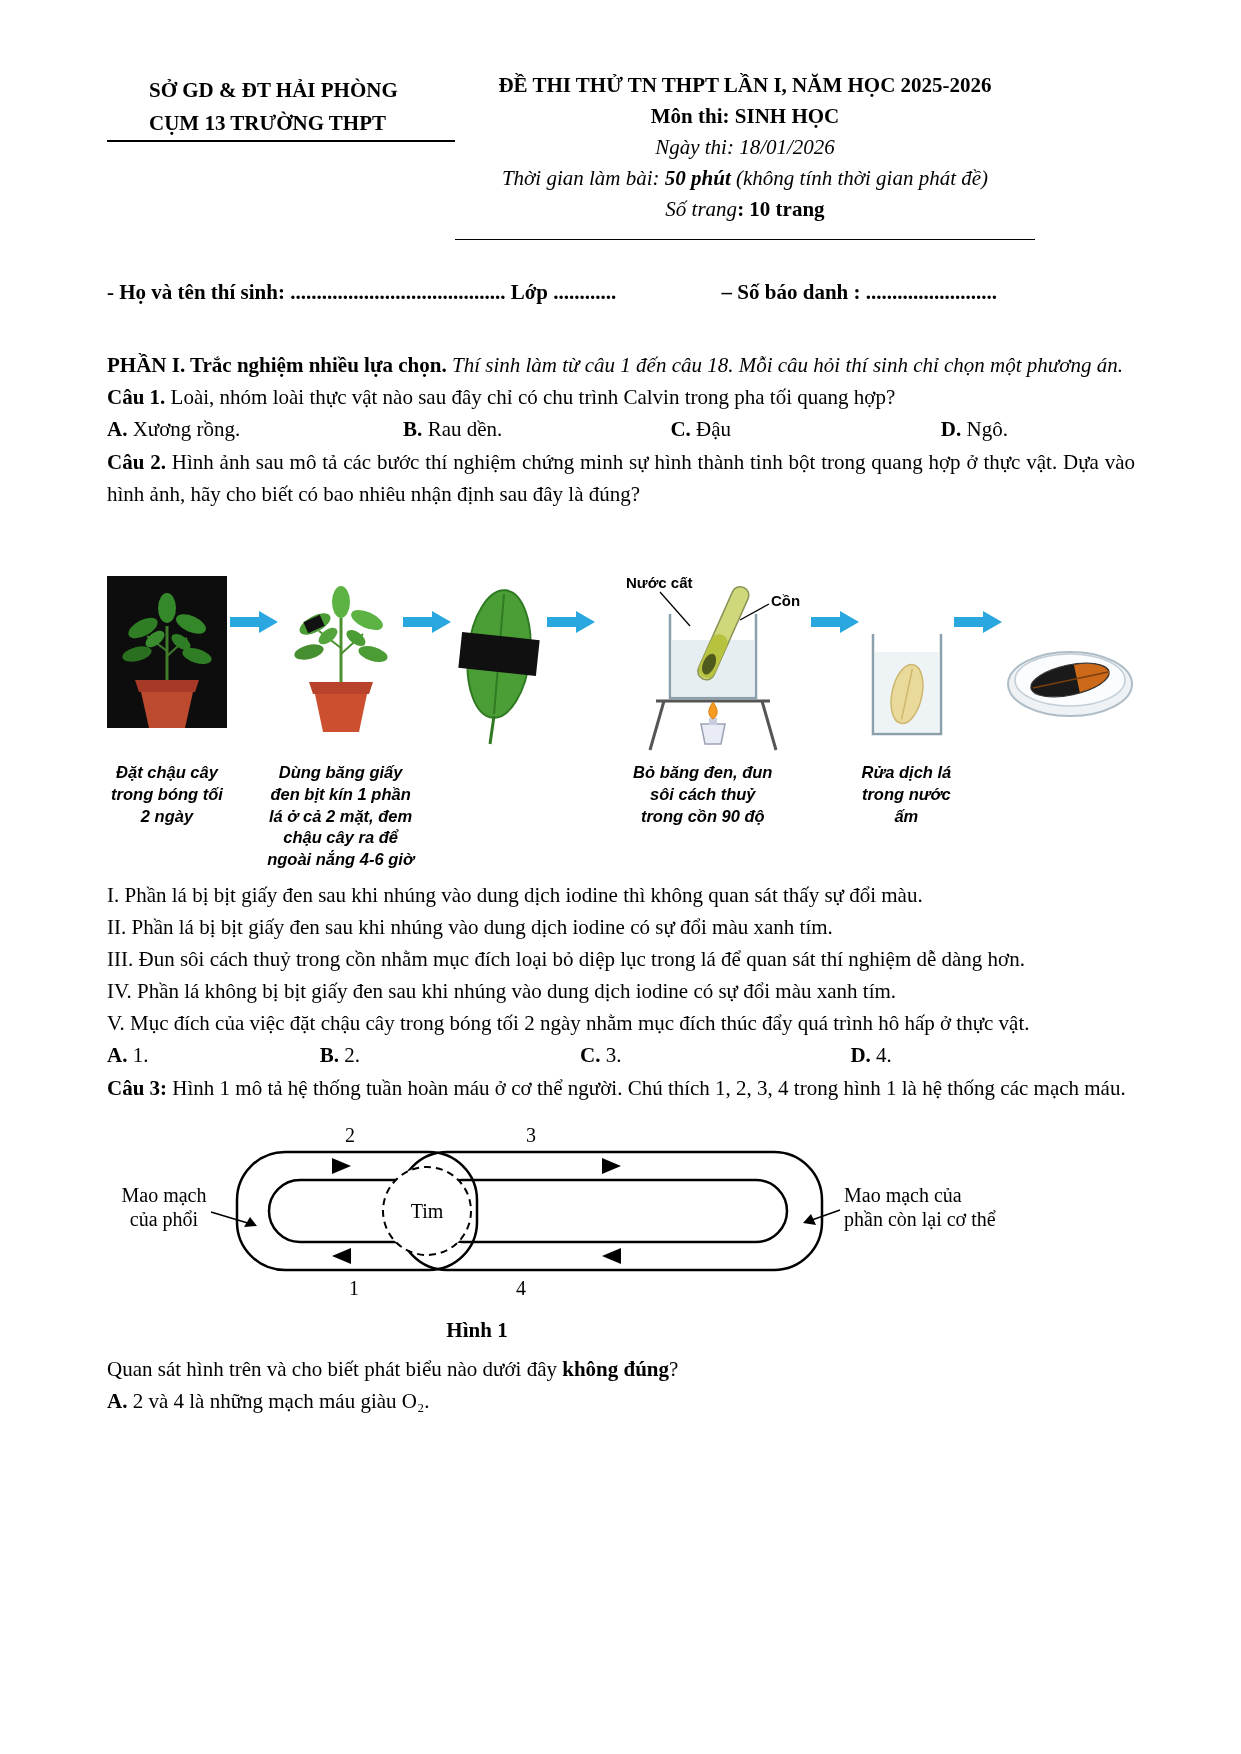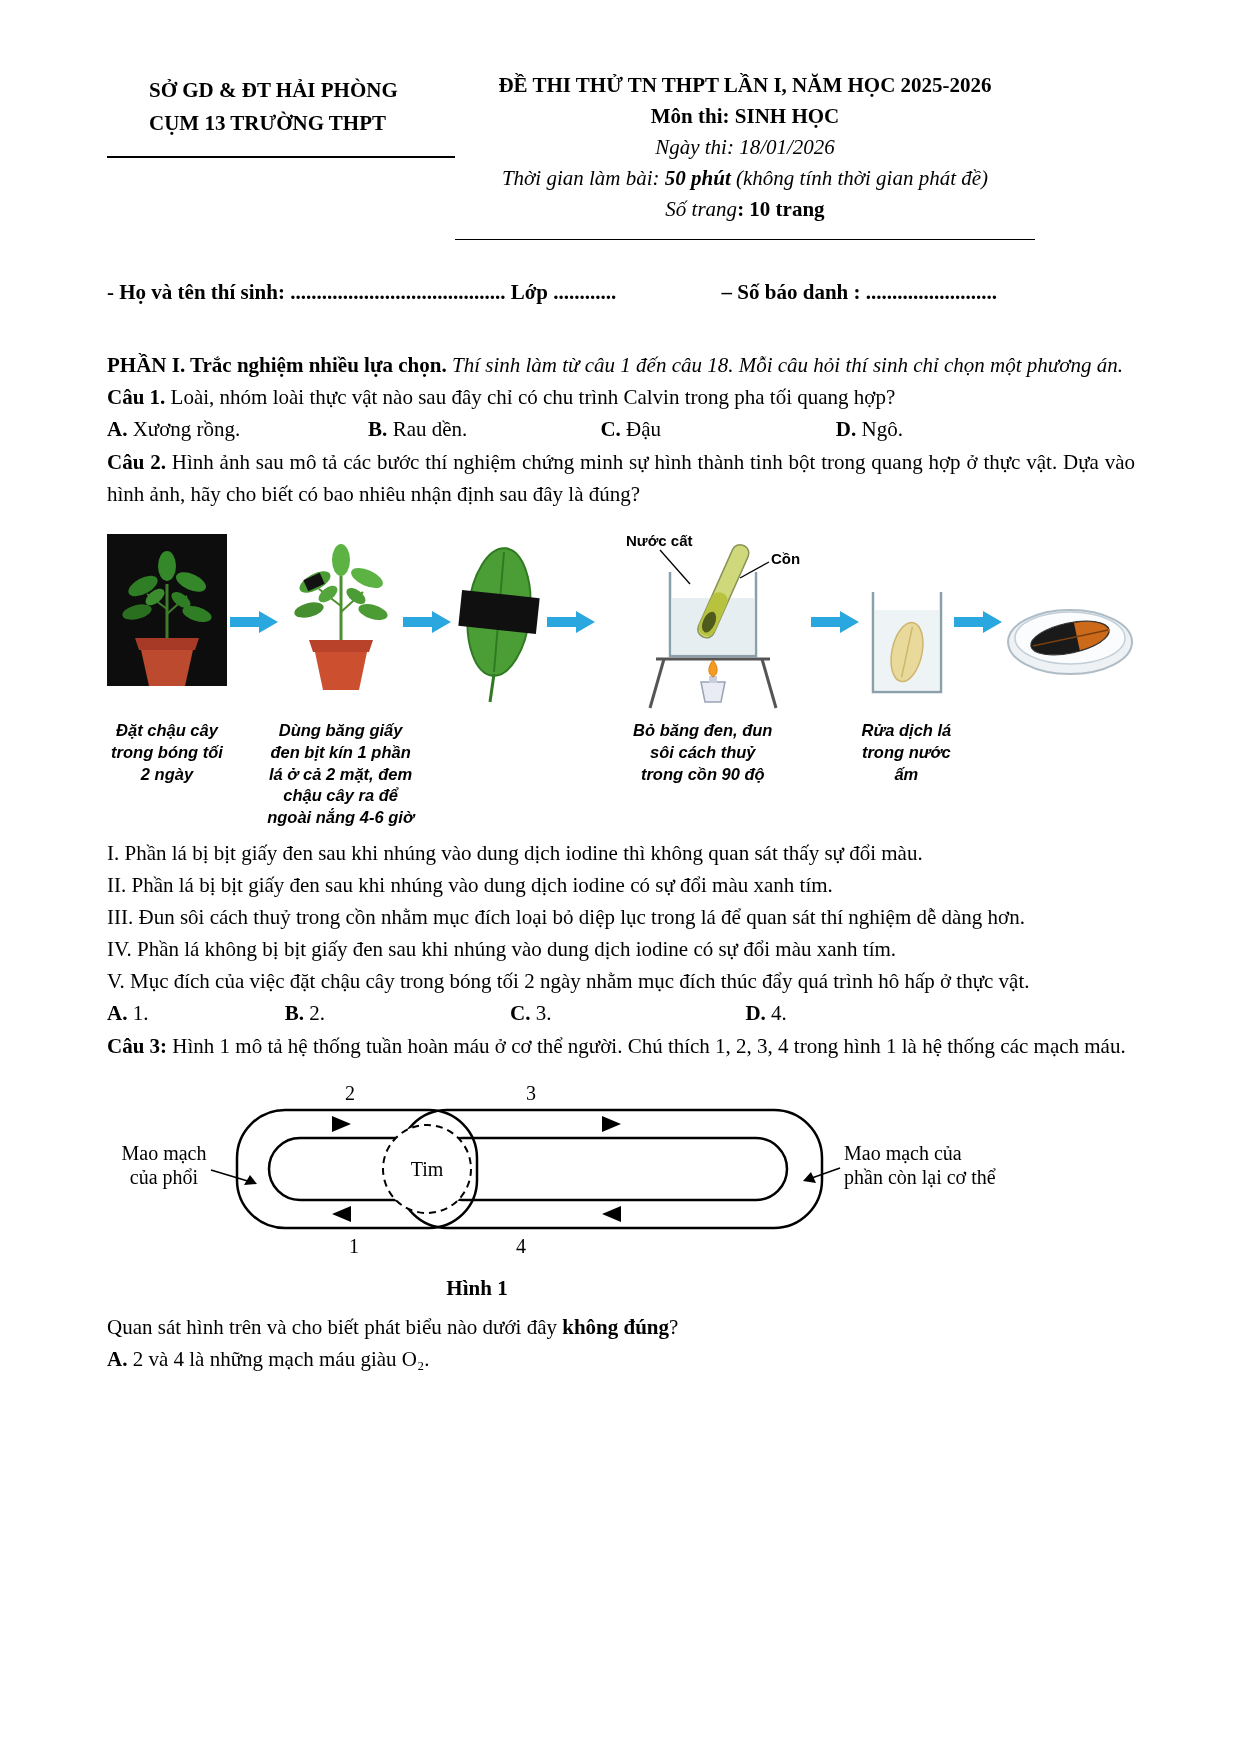--- a/index.html
+++ b/index.html
@@ -2,45 +2,45 @@
 <html><head>
 <meta charset="utf-8">
 <style>
   * { margin:0; padding:0; box-sizing:border-box; }
   html,body { background:#ffffff; }
   body { font-family:"Liberation Serif", serif; color:#000; }
   .page { width:1241px; min-height:1754px; background:#fff; padding:70px 106px 40px 107px; position:relative; }
 
   
   .hdr { display:flex; align-items:flex-start; }
-  .hdr-left { width:348px; flex:none; border-bottom:2px solid #000; padding:4px 0 16px 42px;
+  .hdr-left { width:348px; flex:none; border-bottom:2px solid #000; padding:4px 0 0 42px;
               font-weight:bold; font-size:21px; line-height:33px; }
   .hdr-right { width:580px; flex:none; text-align:center; font-size:21px; line-height:31px; }
   .hdr-right .line-b { font-weight:bold; }
   .hdr-right .line-i { font-style:italic; }
   .hdr-right .bi { font-weight:bold; font-style:italic; }
   .hdr-right .b { font-weight:bold; }
   .hr-rule { border-top:1.6px solid #000; margin-top:14px; }
 
   
   .student { display:flex; justify-content:space-between; font-weight:bold; font-size:21px;
              margin-top:40px; padding-right:138px; }
 
   
   .para { font-size:21px; line-height:32px; text-align:justify; }
   .part-head { margin-top:44px; }
-  .opts { display:flex; font-size:21px; line-height:33px; }
+  .opts { display:flex; font-size:21px; line-height:33px;gap:35px; }
   .opts .o1 { width:25.4%; } .opts .o2 { width:22.6%; } .opts .o3 { width:22.9%; } .opts .o4 { flex:1; }
   .opts2 .o1 { width:17.3%; } .opts2 .o2 { width:21.9%; } .opts2 .o3 { width:22.9%; }
 
   
   .exp { margin:22px 0 8px; }
   .exp-row { display:flex; justify-content:space-between; align-items:flex-start; }
   .exp-step { display:flex; flex-direction:column; align-items:center; flex:none; }
-  .exp-imgwrap { height:178px; display:flex; align-items:center; justify-content:center; }
+  .exp-imgwrap { height:178px; display:flex; align-items:center; justify-content:center;margin-top:42px; }
   .exp-cap { font-family:"Liberation Sans", sans-serif; font-weight:bold; font-size:16.5px;
              line-height:1.32; text-align:center; margin-top:10px;font-style:italic; }
   .exp-arrow { flex:none; margin-top:78px; }
   .svg-lbl { font-family:"Liberation Sans", sans-serif; font-weight:bold; font-size:15px; }
 
   
   .fig1 { margin-top:18px; }
   .fig1 text { font-family:"Liberation Serif", serif; }
   .fig1-cap { width:740px; text-align:center; font-weight:bold; font-size:21px; margin:12px 0 10px; }
 </style>

